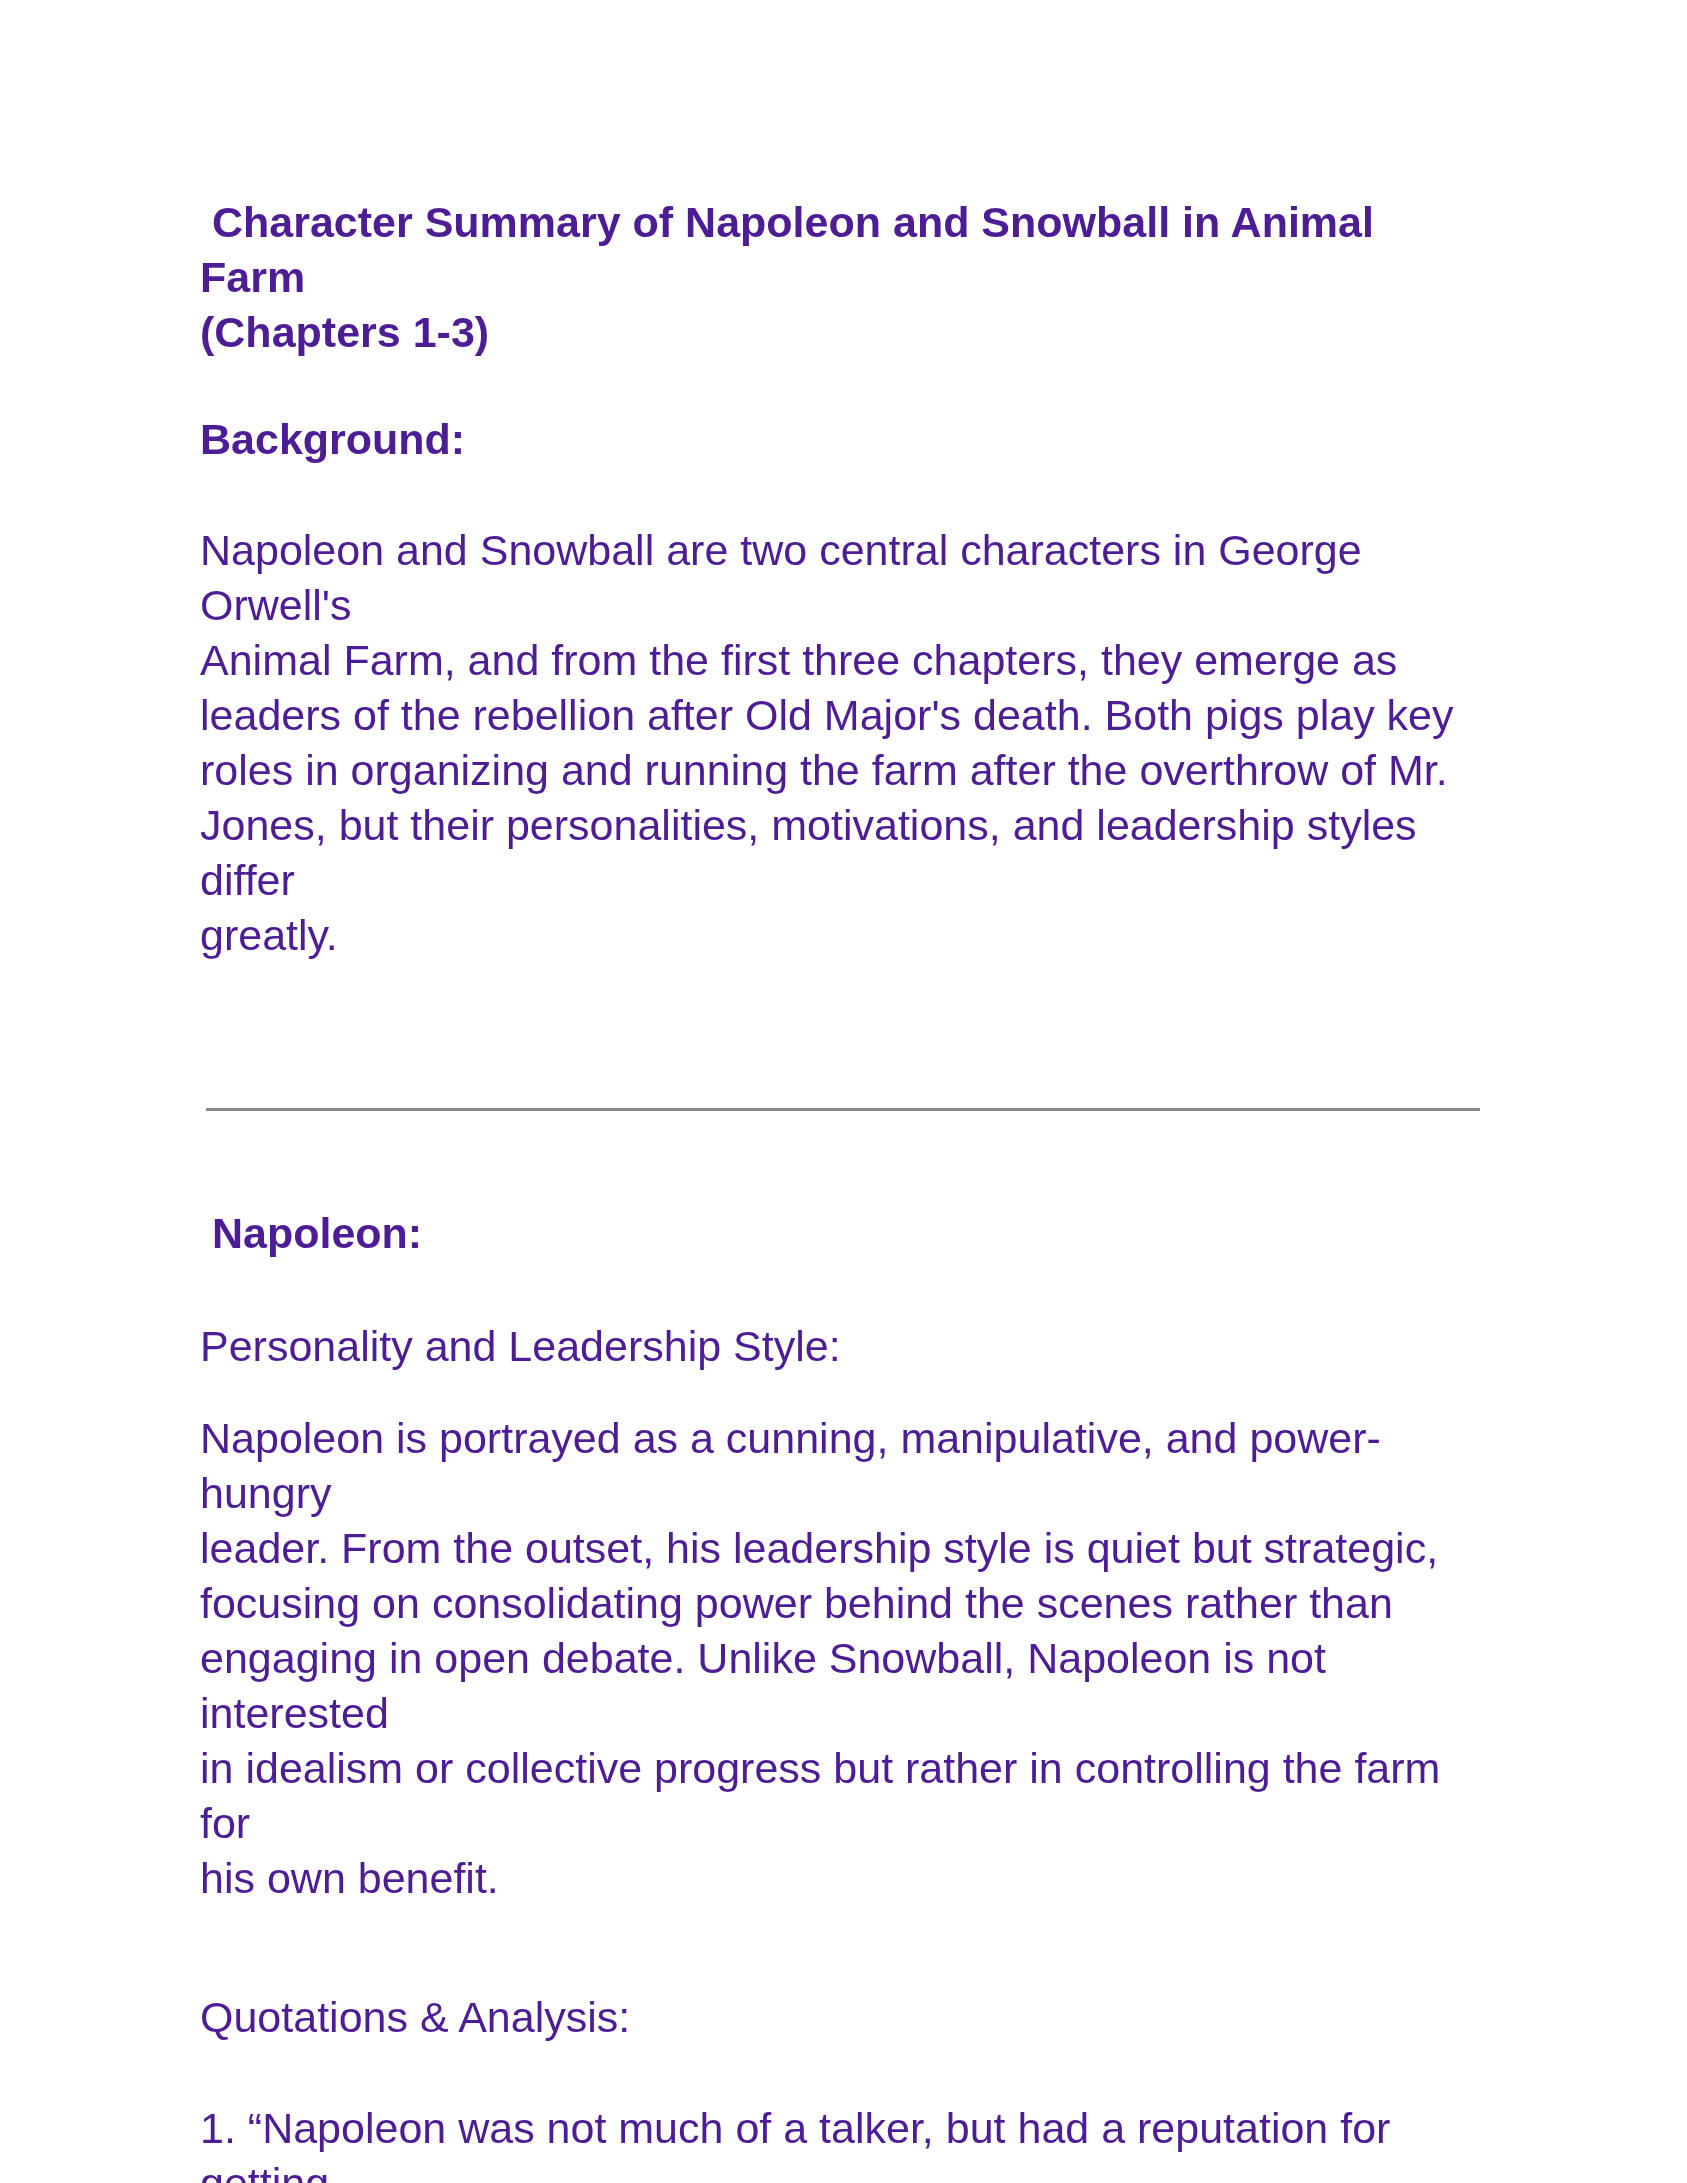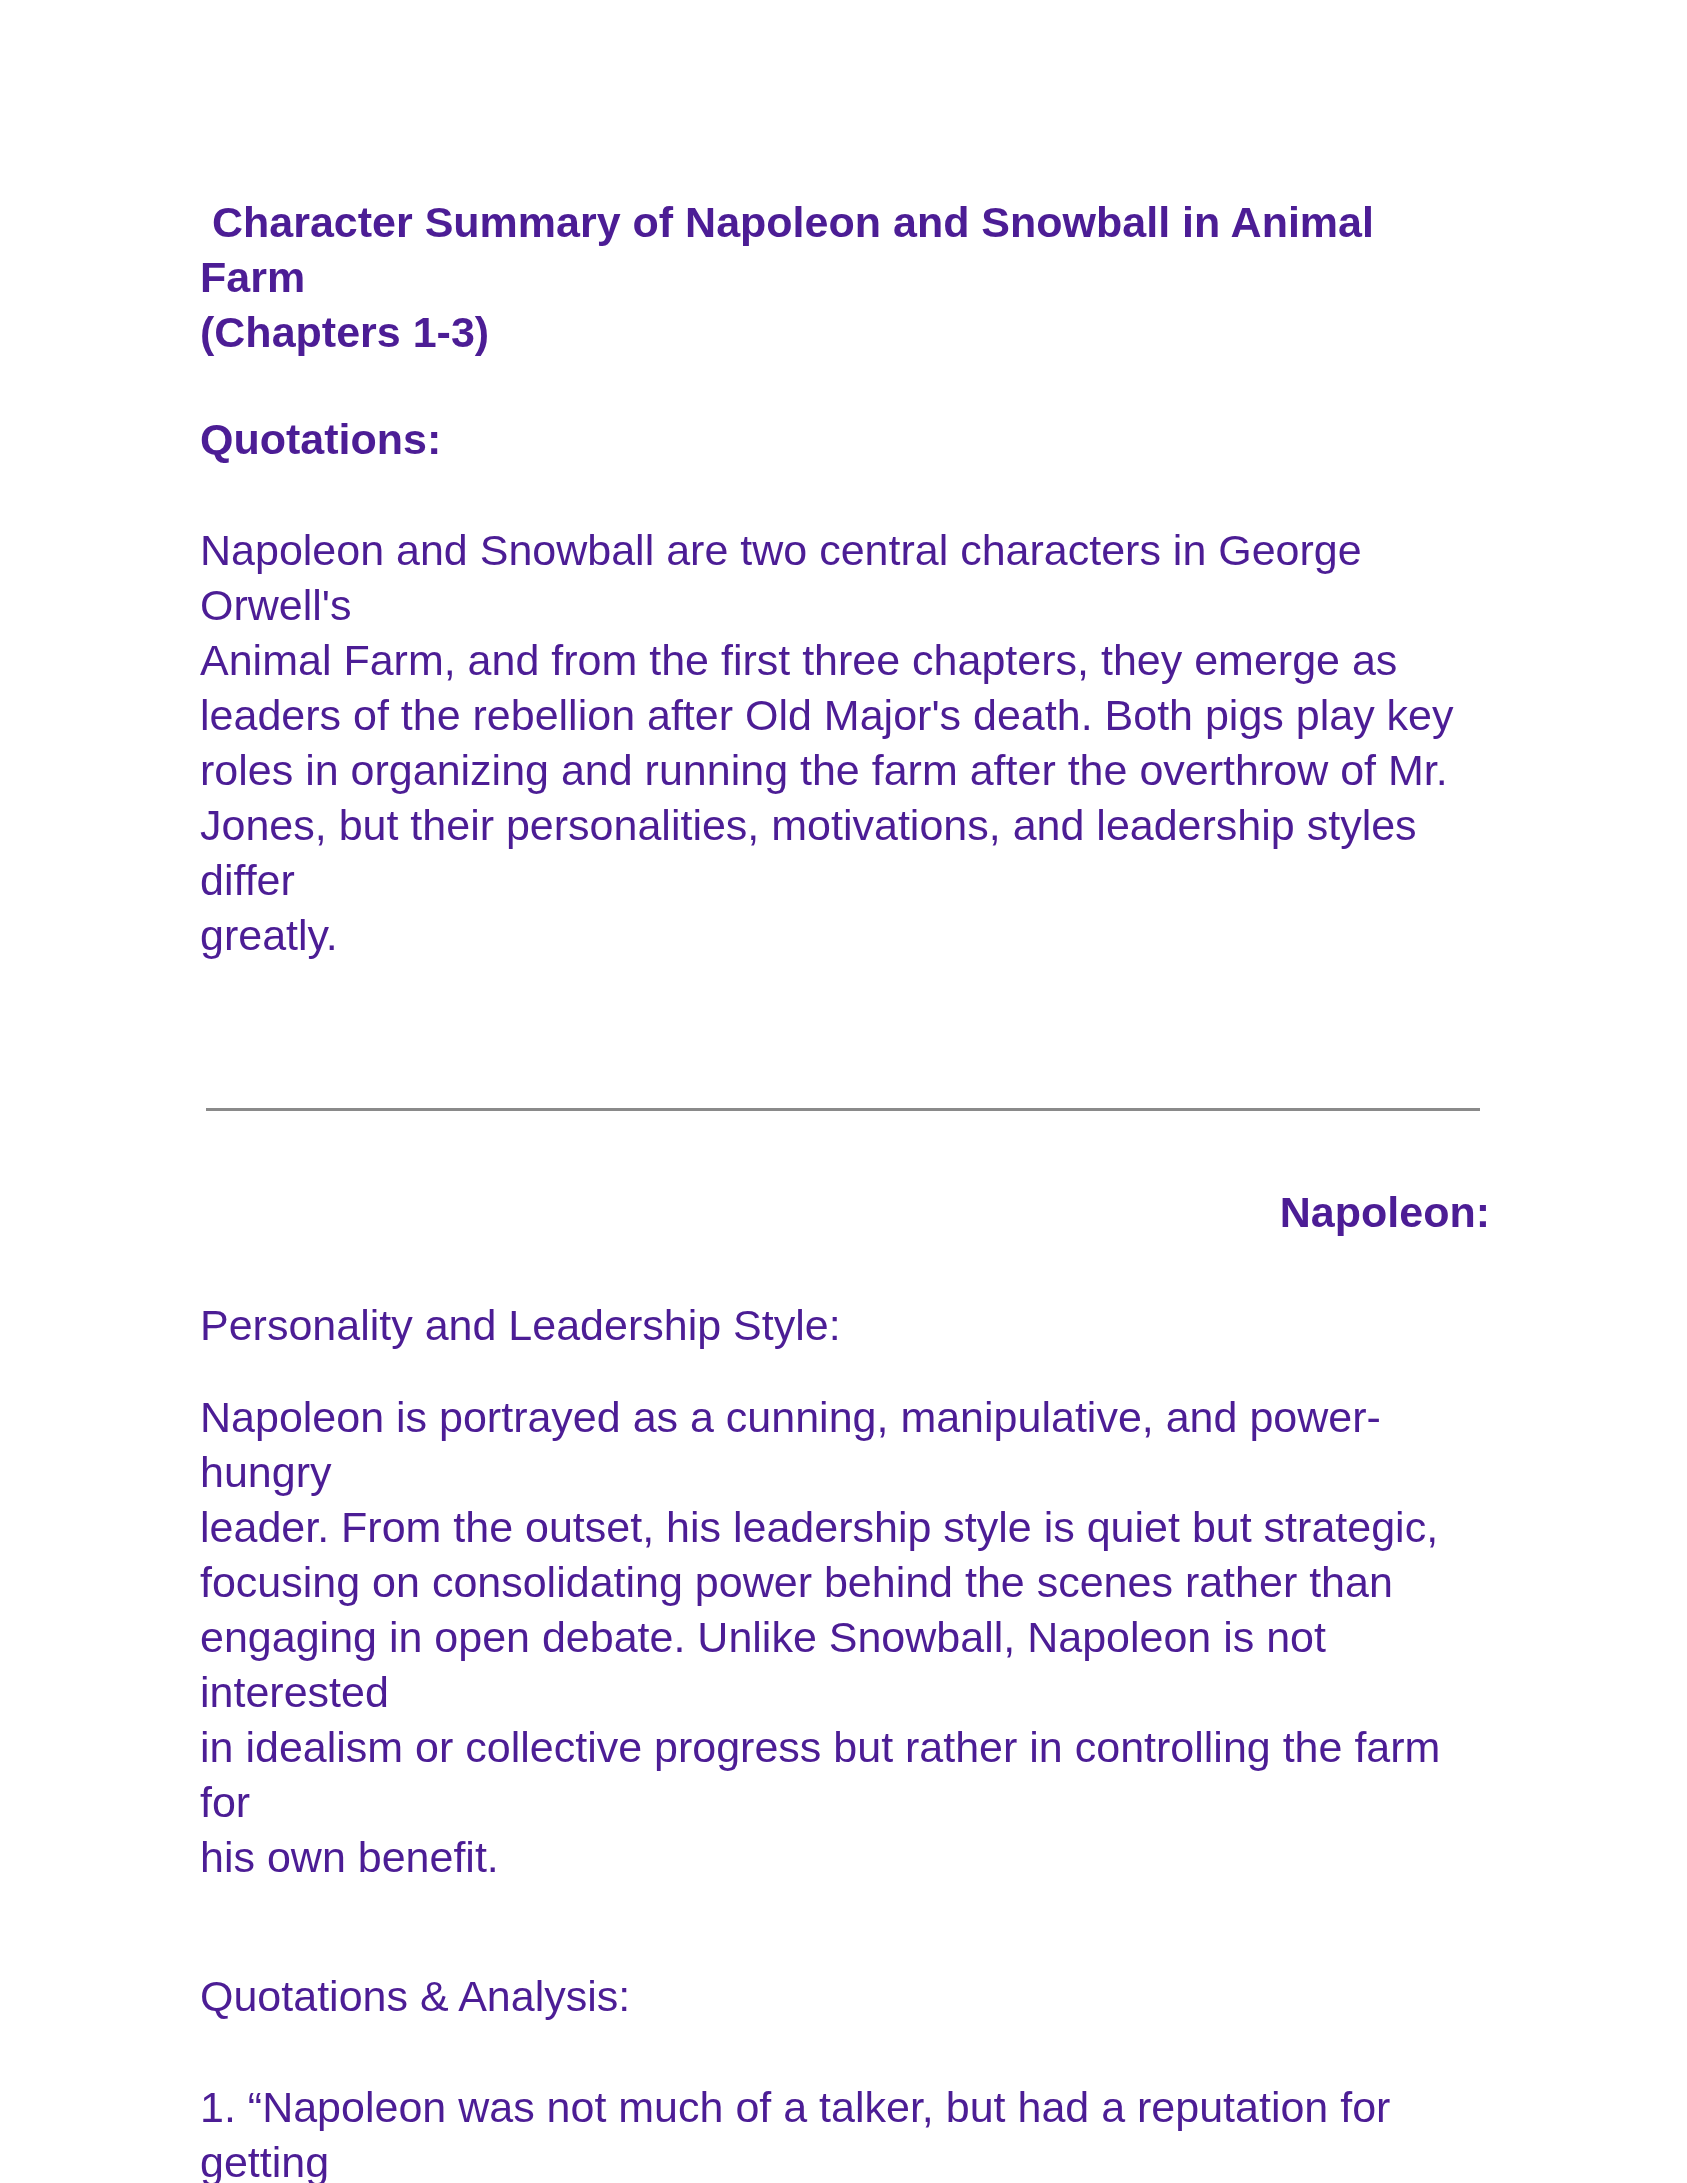--- a/index.html
+++ b/index.html
@@ -33,36 +33,36 @@
   .title        { margin-top: 195px; }
   .bg-heading   { margin-top: 52px;  }
   .bg-para      { margin-top: 56px;  }
   .divider {
     margin-top: 145px;
     margin-left: 6px;
     width: 1274px;
     height: 3.3px;
     background: #8a8a8a;
   }
-  .nap-heading  { margin-top: 74px; text-align: right; }
+  .nap-heading  { margin-top: 95px; }
   .pers-heading { margin-top: 58px;  }
   .pers-para    { margin-top: 37px;  }
   .quot-heading { margin-top: 84px;  }
   .quote-para   { margin-top: 56px;  }
 </style>
 </head>
 <body>
 
 <div class="page" style="background: rgb(255, 255, 255); color: #4c1d95;">
   <div class="content">
 
     <div class="tblock bold title"> Character Summary of Napoleon and Snowball in Animal Farm
 (Chapters 1-3)</div>
 
-    <div class="tblock bold bg-heading">Quotations:</div>
+    <div class="tblock bold bg-heading">Background:</div>
 
     <div class="tblock bg-para">Napoleon and Snowball are two central characters in George Orwell's
 Animal Farm, and from the first three chapters, they emerge as
 leaders of the rebellion after Old Major's death. Both pigs play key
 roles in organizing and running the farm after the overthrow of Mr.
 Jones, but their personalities, motivations, and leadership styles differ
 greatly.</div>
 
     <div class="divider" style="background: rgb(138, 138, 138);"></div>
 

